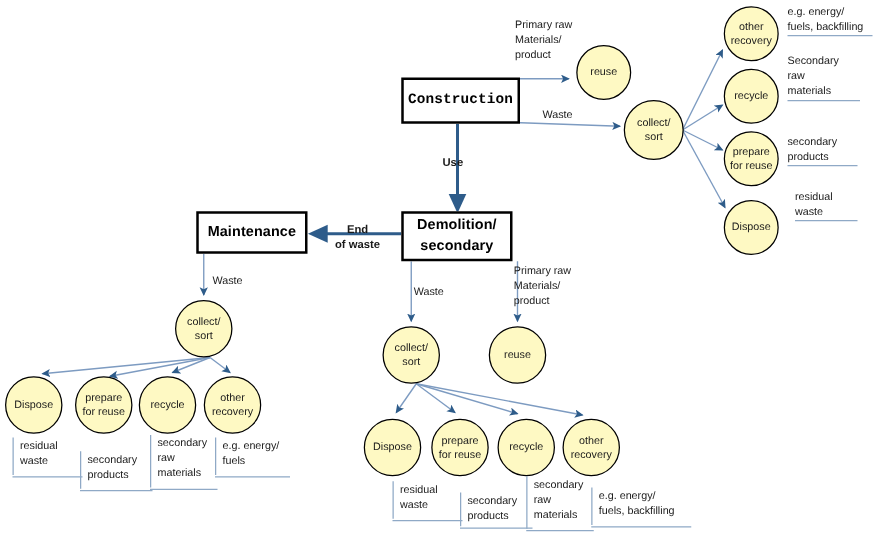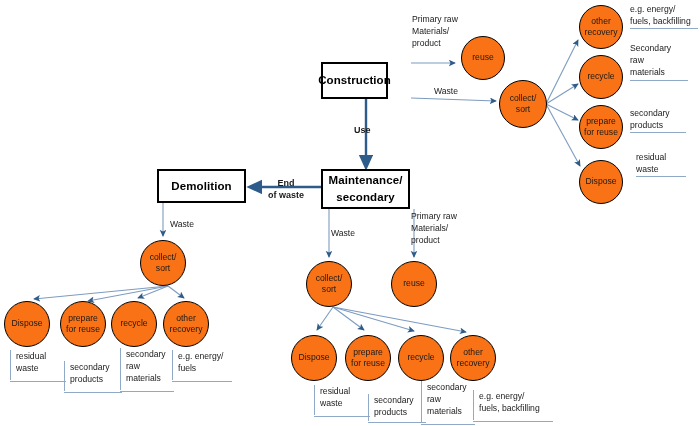--- a/index.html
+++ b/index.html
@@ -39,21 +39,21 @@
     font-size: 11.5px;
     color: #000000;
     line-height: 1.45;
     letter-spacing: 0.1px;
   }
   .node-circle {
     position: absolute;
     box-sizing: border-box;
     border: 1.3px solid #000000;
     border-radius: 50%;
-    background: #f97316;
+    background: #fef9c3;
     display: flex;
     align-items: center;
     justify-content: center;
     text-align: right;
     font-size: 8.6px;
     color: #1a1a1a;
     line-height: 1.32;
   }
   .edge-label {
     position: absolute;
@@ -117,30 +117,30 @@
     <g stroke="#7D9BC1" fill="none" stroke-width="1.1">
       <line x1="329" y1="209" x2="329" y2="257" marker-end="url(#ahThin)"></line>
       <line x1="414" y1="209" x2="414" y2="257" marker-end="url(#ahThin)"></line>
       <line x1="333" y1="307" x2="317" y2="330" marker-end="url(#ahThin)"></line>
       <line x1="333" y1="307" x2="364" y2="330" marker-end="url(#ahThin)"></line>
       <line x1="333" y1="307" x2="414" y2="331" marker-end="url(#ahThin)"></line>
       <line x1="333" y1="307" x2="466" y2="332" marker-end="url(#ahThin)"></line>
     </g>
   </svg>
 
-  <div class="node-box" style="left:321px; top:62px; width:67px; height:37px;">
+  <div class="node-box" style="left:321px; top:62px; width:95px; height:37px;font-family:Liberation Mono, monospace;">
     <span>Construction</span>
   </div>
 
   <div class="node-box" style="left:157px; top:169px; width:89px; height:34px;">
-    <span>Demolition</span>
+    <span>Maintenance</span>
   </div>
 
   <div class="node-box" style="left:321px; top:169px; width:89px; height:40px; flex-direction:column;">
-    <span>Maintenance/</span>
+    <span>Demolition/</span>
     <span>secondary</span>
   </div>
 
   <div class="node-circle" style="left:461px; top:36px; width:44px; height:44px;">
     <span>reuse</span>
   </div>
 
   <div class="node-circle" style="left:499px; top:80px; width:48px; height:48px; flex-direction:column;">
     <span>collect/</span>
     <span>sort</span>

